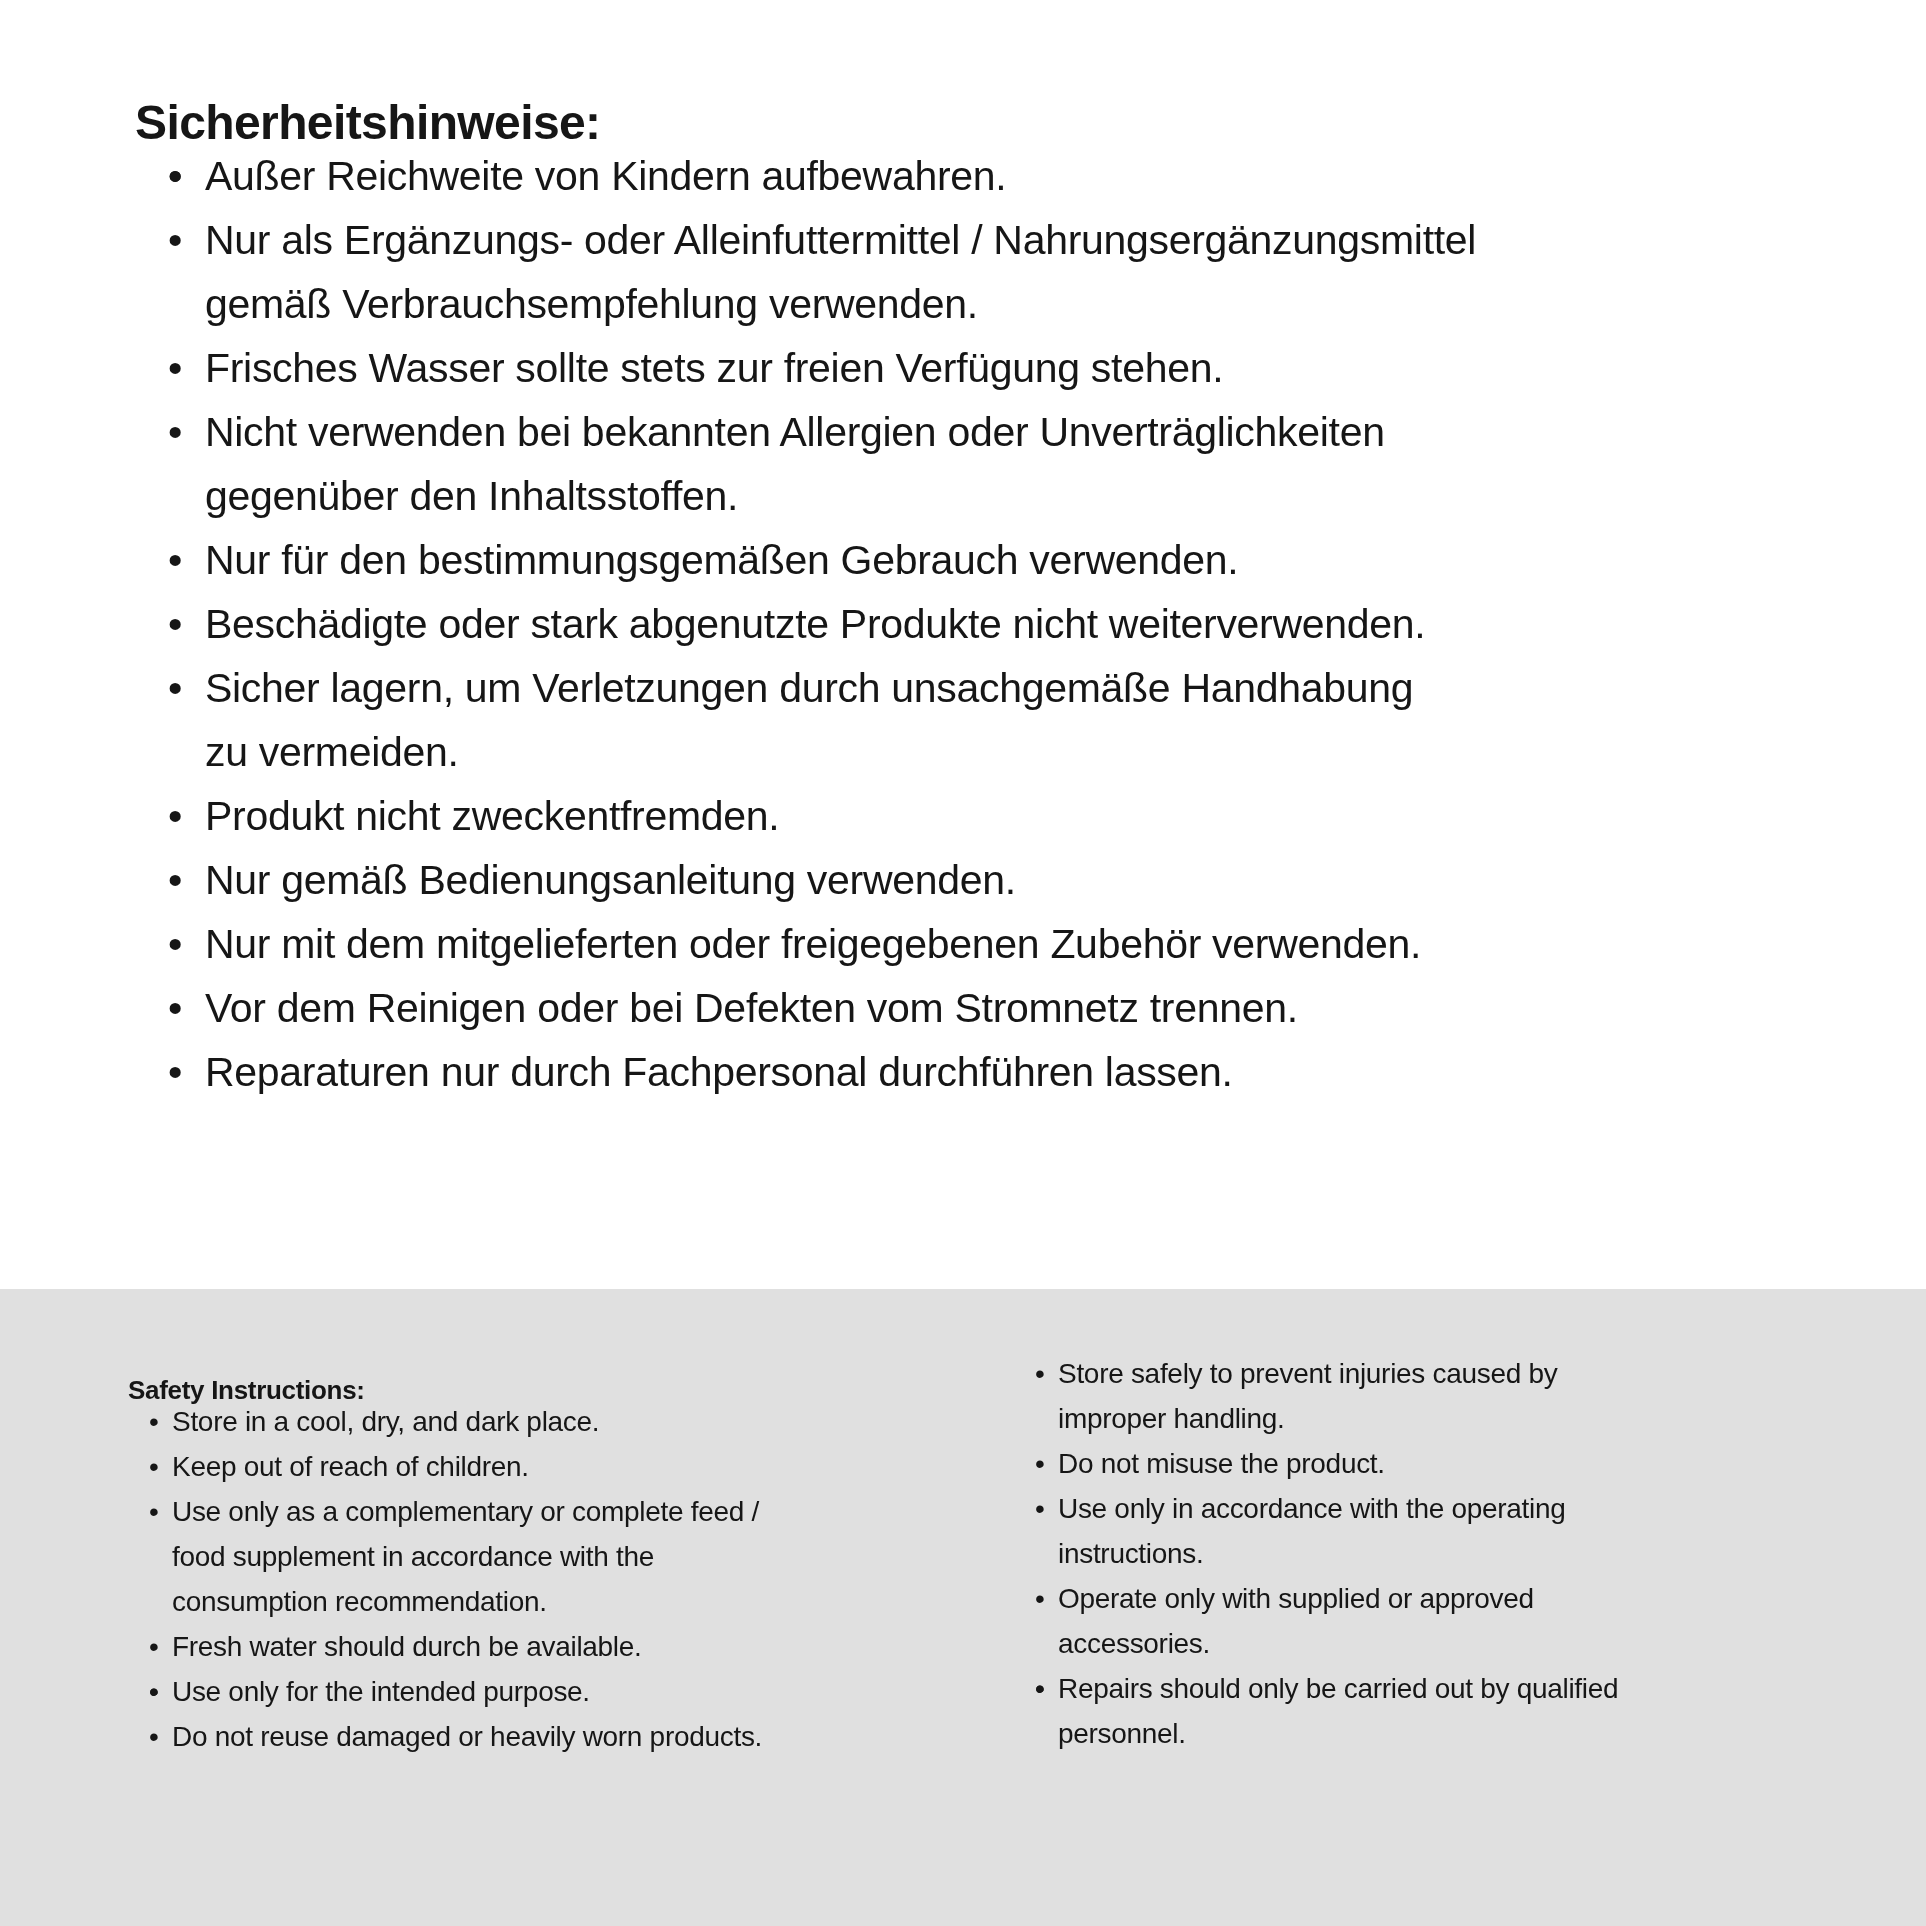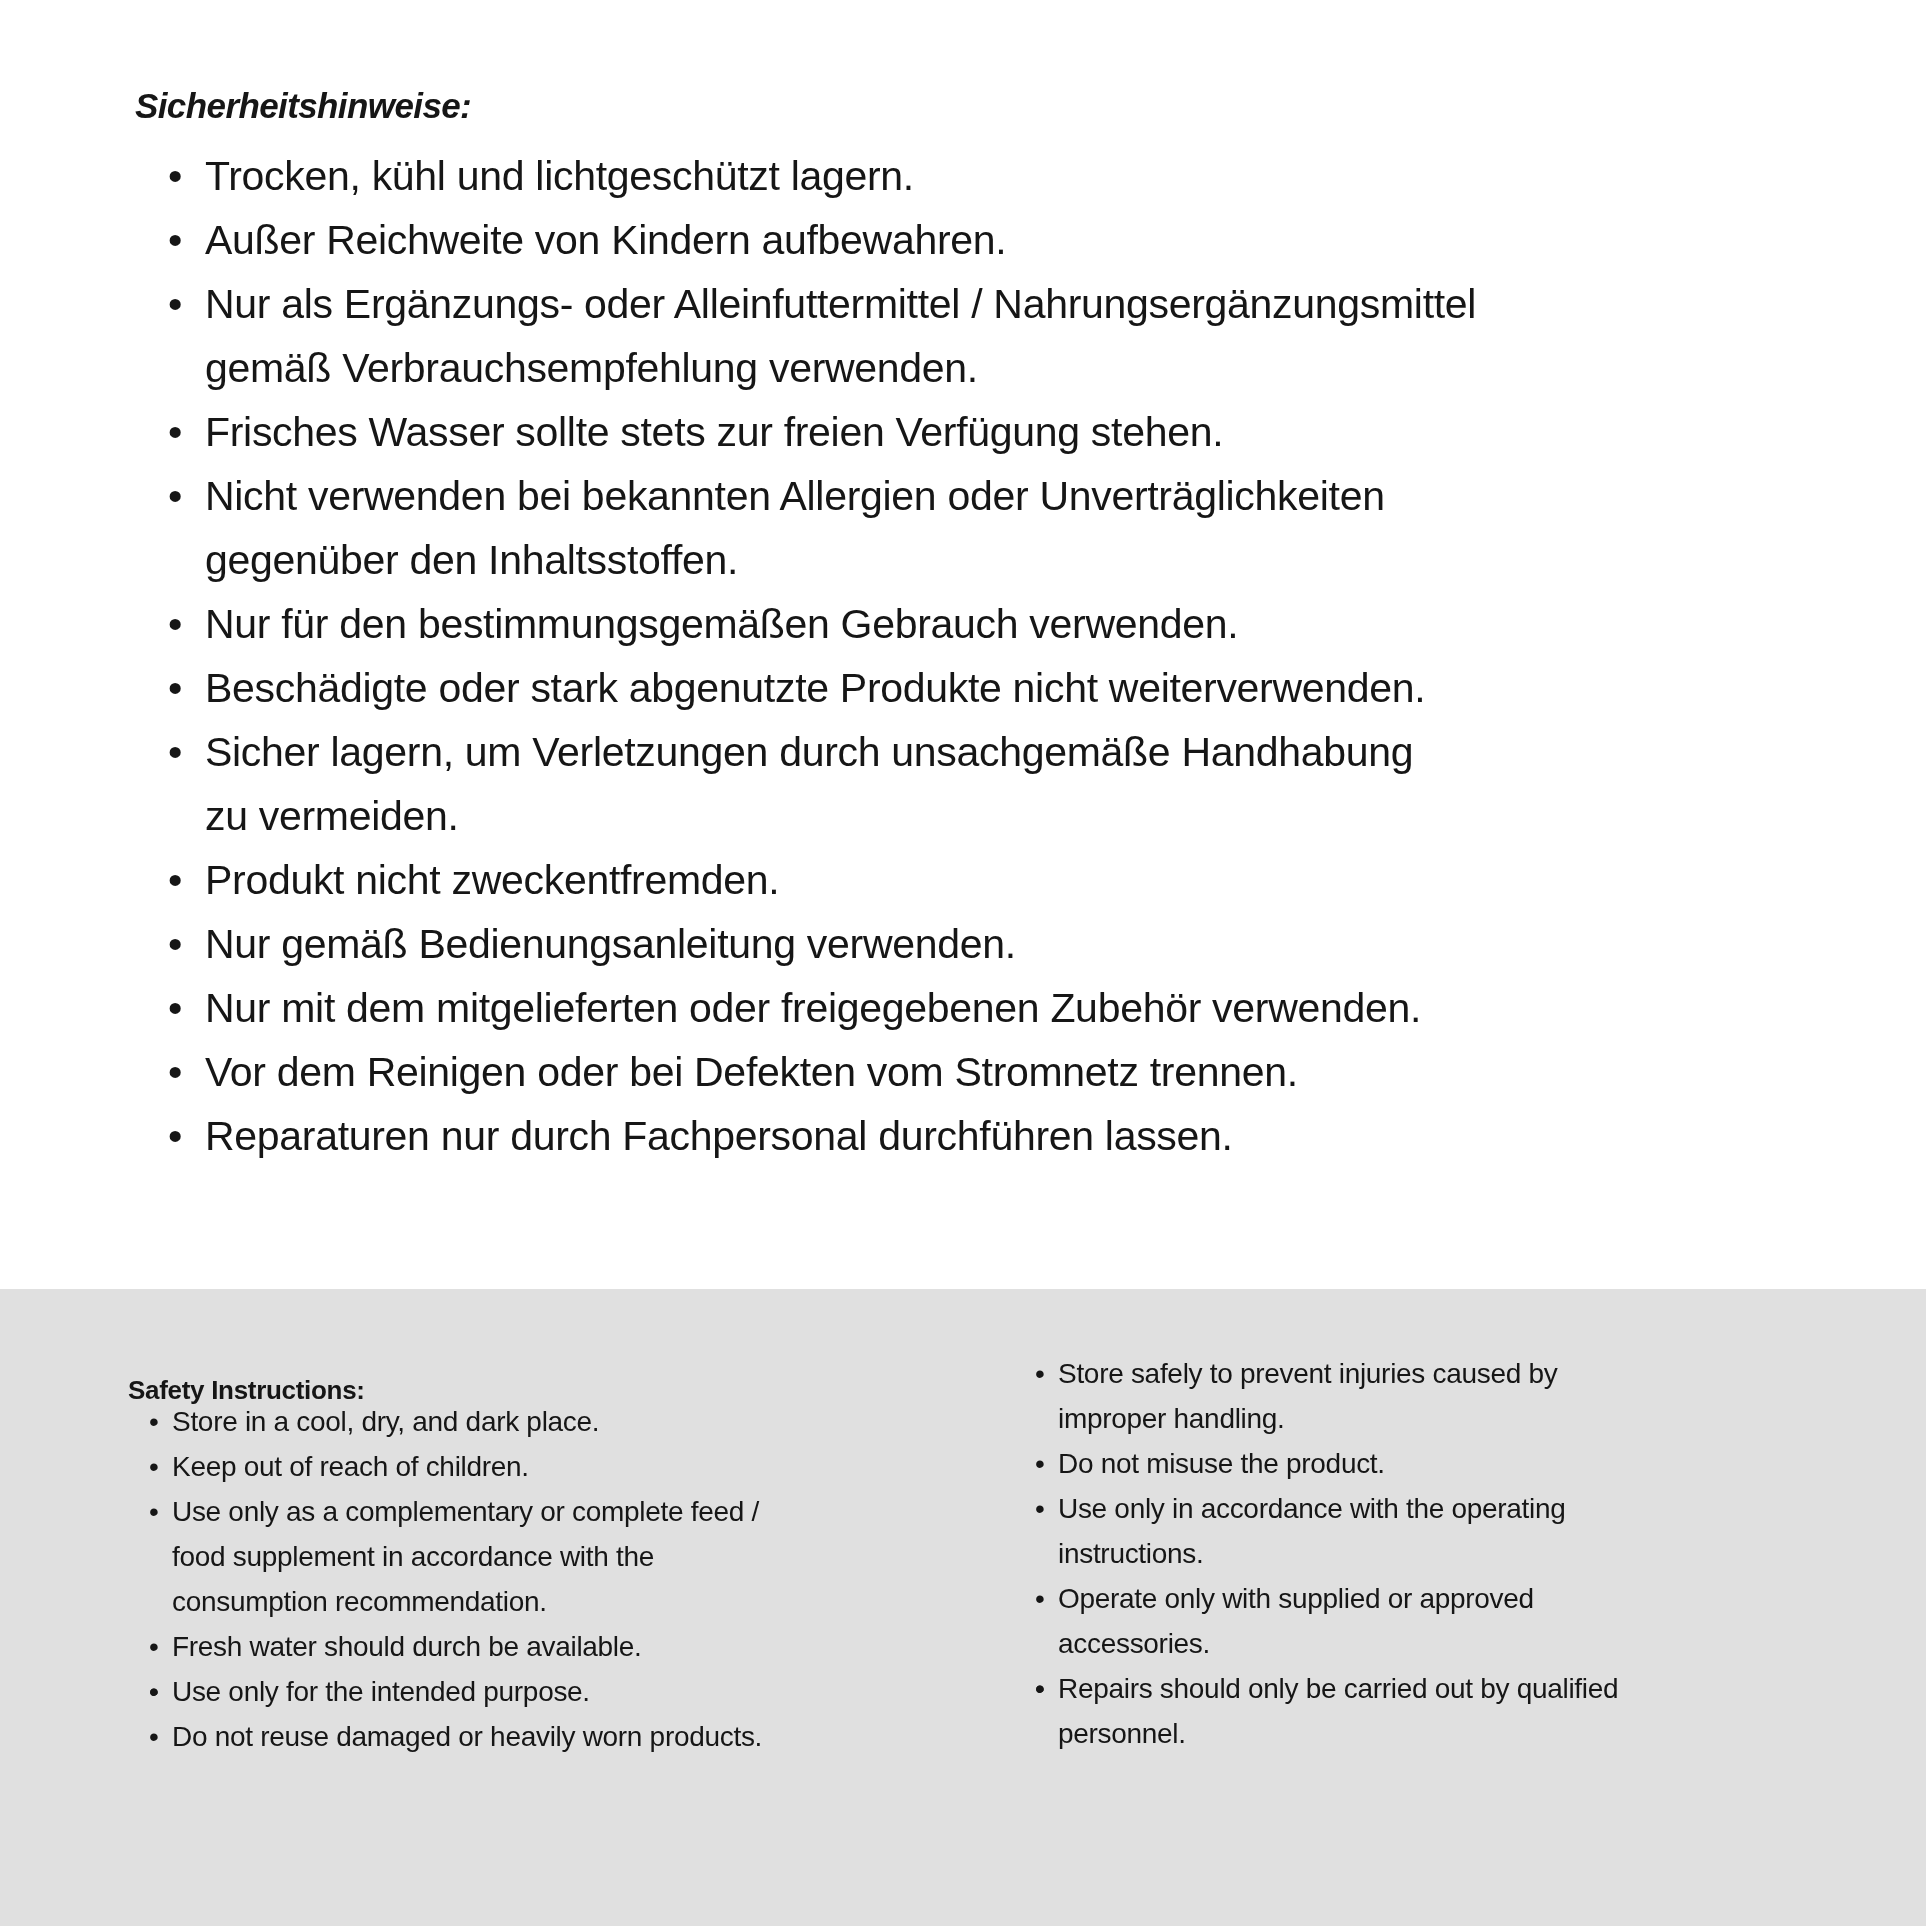--- a/index.html
+++ b/index.html
@@ -20,24 +20,23 @@
   
   .section-de {
     position: absolute;
     left: 0; top: 0;
     width: 1926px; height: 1289px;
     background: #ffffff;
   }
   .de-heading {
     position: absolute;
     left: 135px; top: 63px;
-    font-size: 35px;
+    font-size: 48px;
     font-weight: 700;
     letter-spacing: -0.6px;
-    font-style: italic;
   }
   .de-list {
     position: absolute;
     left: 168px; top: 144px;
     width: 1708px;
     font-size: 41px;
     line-height: 64px;
     list-style: none;
     margin: 0; padding: 0;
   }
@@ -88,21 +87,21 @@
     white-space: pre-line;
   }
 </style>
 </head>
 <body>
 
 <section class="section-de">
   <h1 class="de-heading">Sicherheitshinweise:</h1>
 
   <ul class="de-list">
-    <li><span class="marker">•</span><span class="txt">Trocken, kühl und lichtgeschützt lagern.</span></li>
+    <li><span class="marker">•</span></li>
     <li><span class="marker">•</span><span class="txt">Außer Reichweite von Kindern aufbewahren.</span></li>
     <li><span class="marker">•</span><span class="txt">Nur als Ergänzungs- oder Alleinfuttermittel / Nahrungsergänzungsmittel
 gemäß Verbrauchsempfehlung verwenden.</span></li>
     <li><span class="marker">•</span><span class="txt">Frisches Wasser sollte stets zur freien Verfügung stehen.</span></li>
     <li><span class="marker">•</span><span class="txt">Nicht verwenden bei bekannten Allergien oder Unverträglichkeiten
 gegenüber den Inhaltsstoffen.</span></li>
     <li><span class="marker">•</span><span class="txt">Nur für den bestimmungsgemäßen Gebrauch verwenden.</span></li>
     <li><span class="marker">•</span><span class="txt">Beschädigte oder stark abgenutzte Produkte nicht weiterverwenden.</span></li>
     <li><span class="marker">•</span><span class="txt">Sicher lagern, um Verletzungen durch unsachgemäße Handhabung
 zu vermeiden.</span></li>

